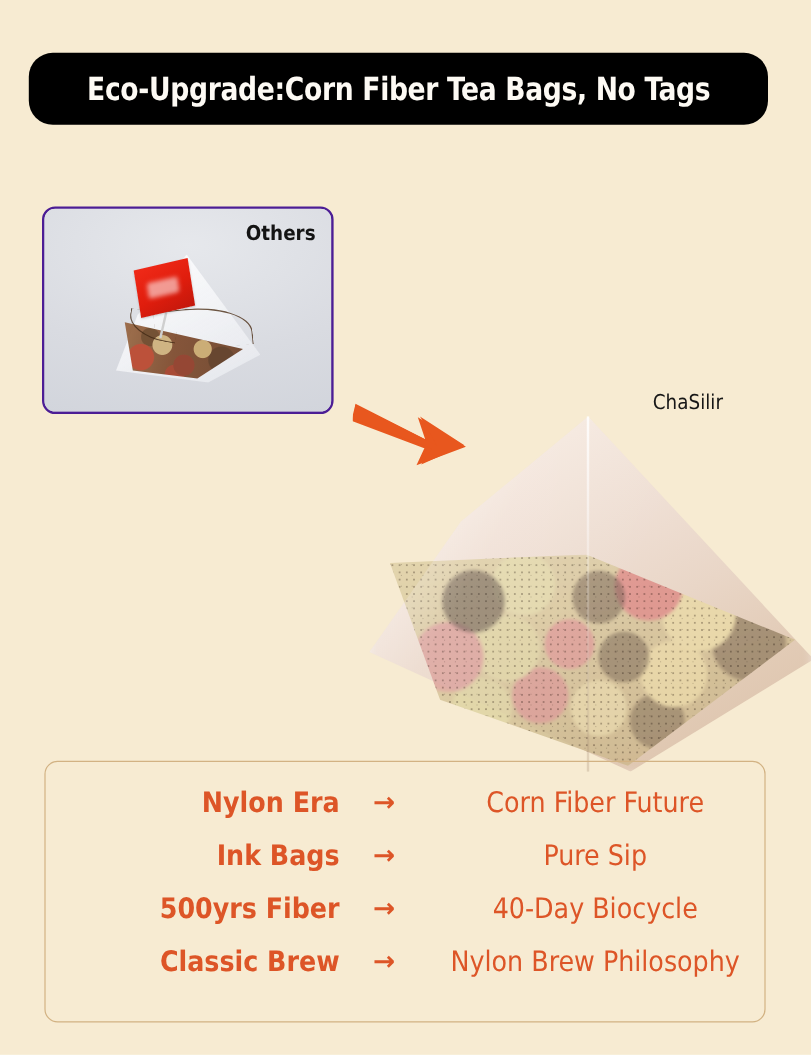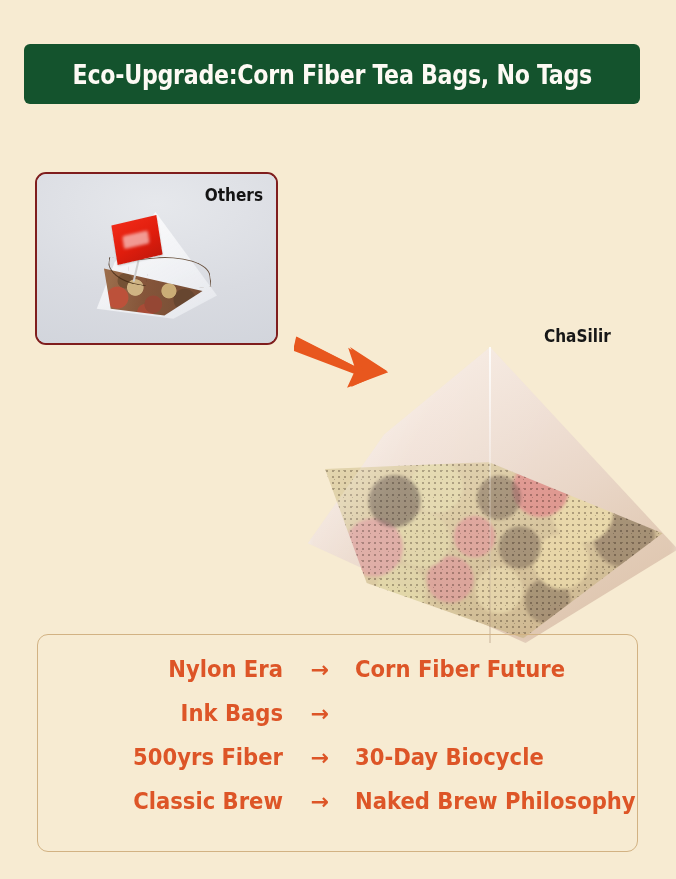--- a/index.html
+++ b/index.html
@@ -15,22 +15,22 @@
     position: relative;
   }
 
   
   #header-banner {
     position: absolute;
     left: 24px;
     top: 44px;
     width: 616px;
     height: 60px;
-    background: #14532d;
-    border-radius: 6px;
+    background: #000000;
+    border-radius: 20px;
     display: flex;
     align-items: center;
     justify-content: center;
     box-sizing: border-box;
   }
   #header-title {
     color: #fdfaf4;
     font-size: 26.5px;
     font-weight: bold;
     letter-spacing: -0.3px;
@@ -39,21 +39,21 @@
     transform: scaleX(0.93);
   }
 
   
   #others-card {
     position: absolute;
     left: 35px;
     top: 172px;
     width: 243px;
     height: 173px;
-    border: 2px solid #7f1d1d;
+    border: 2px solid #4c1d95;
     border-radius: 11px;
     background: #dcdee4;
     overflow: hidden;
     box-sizing: border-box;
   }
   #others-photo {
     position: absolute;
     inset: 0;
     background:
       radial-gradient(ellipse 120% 90% at 50% 18%, #e6e8ec 0%, #d9dbe1 60%, #d2d5dc 100%);
@@ -158,21 +158,21 @@
     height: 56px;
   }
 
   
   #chasilir-label {
     position: absolute;
     left: 544px;
     top: 326px;
     color: #171717;
     font-size: 17px;
-    font-weight: bold;
+    font-weight: normal;
     font-family: "DejaVu Sans Condensed", "Liberation Sans Narrow", "Liberation Sans", sans-serif;
   }
   #main-bag {
     position: absolute;
     left: 306px;
     top: 344px;
     width: 372px;
     height: 302px;
   }
   #main-bag .body {
@@ -287,24 +287,24 @@
   .compare-arrow {
     width: 70px;
     text-align: center;
     color: #dd5527;
     font-size: 22px;
     font-weight: bold;
     font-family: "DejaVu Sans", sans-serif;
   }
   .compare-right {
     flex: 1;
-    text-align: left;
+    text-align: center;
     color: #dd5527;
     font-size: 23.5px;
-    font-weight: bold;
+    font-weight: normal;
     font-family: "DejaVu Sans Condensed", "Liberation Sans Narrow", "Liberation Sans", sans-serif;
     white-space: nowrap;
   }
 </style>
 </head>
 <body>
 
 <div id="header-banner">
   <span id="header-title">Eco-Upgrade:Corn Fiber Tea Bags, No Tags</span>
 </div>
@@ -341,27 +341,28 @@
 
   <div class="compare-row">
     <div class="compare-left">Nylon Era</div>
     <div class="compare-arrow">→</div>
     <div class="compare-right">Corn Fiber Future</div>
   </div>
 
   <div class="compare-row">
     <div class="compare-left">Ink Bags</div>
     <div class="compare-arrow">→</div>
+    <div class="compare-right">Pure Sip</div>
   </div>
 
   <div class="compare-row">
     <div class="compare-left">500yrs Fiber</div>
     <div class="compare-arrow">→</div>
-    <div class="compare-right">30-Day Biocycle</div>
+    <div class="compare-right">40-Day Biocycle</div>
   </div>
 
   <div class="compare-row">
     <div class="compare-left">Classic Brew</div>
     <div class="compare-arrow">→</div>
-    <div class="compare-right">Naked Brew Philosophy</div>
+    <div class="compare-right">Nylon Brew Philosophy</div>
   </div>
 
 </div>
 
 </body></html>

